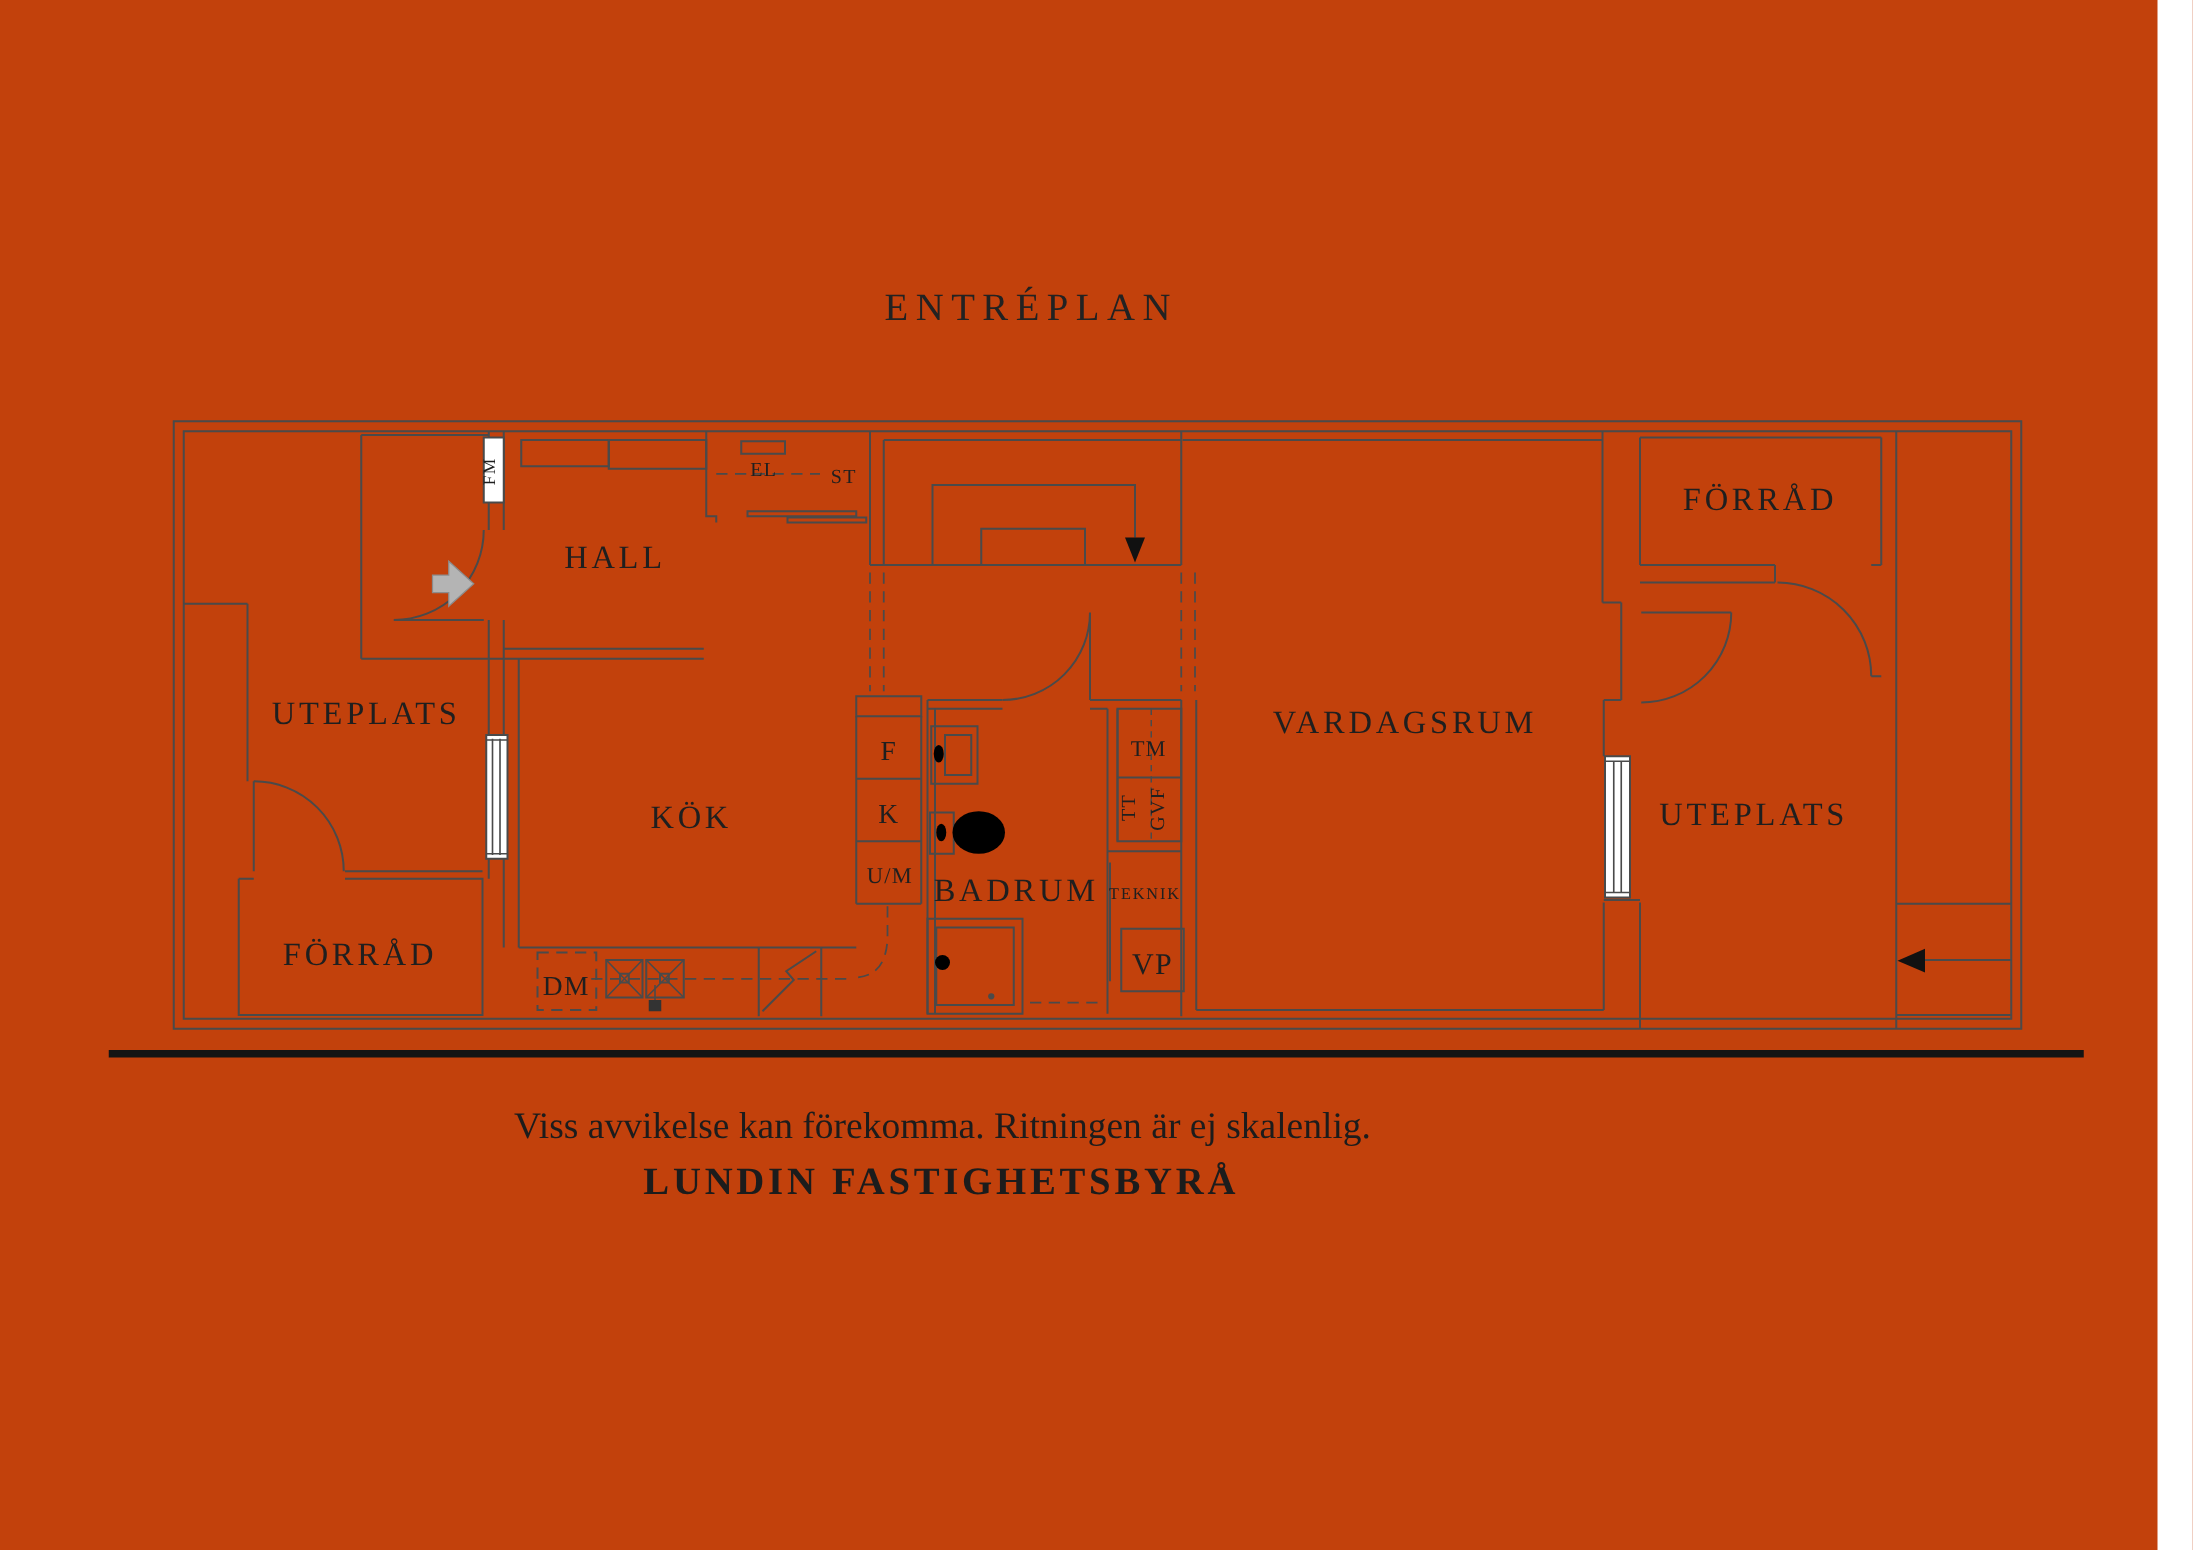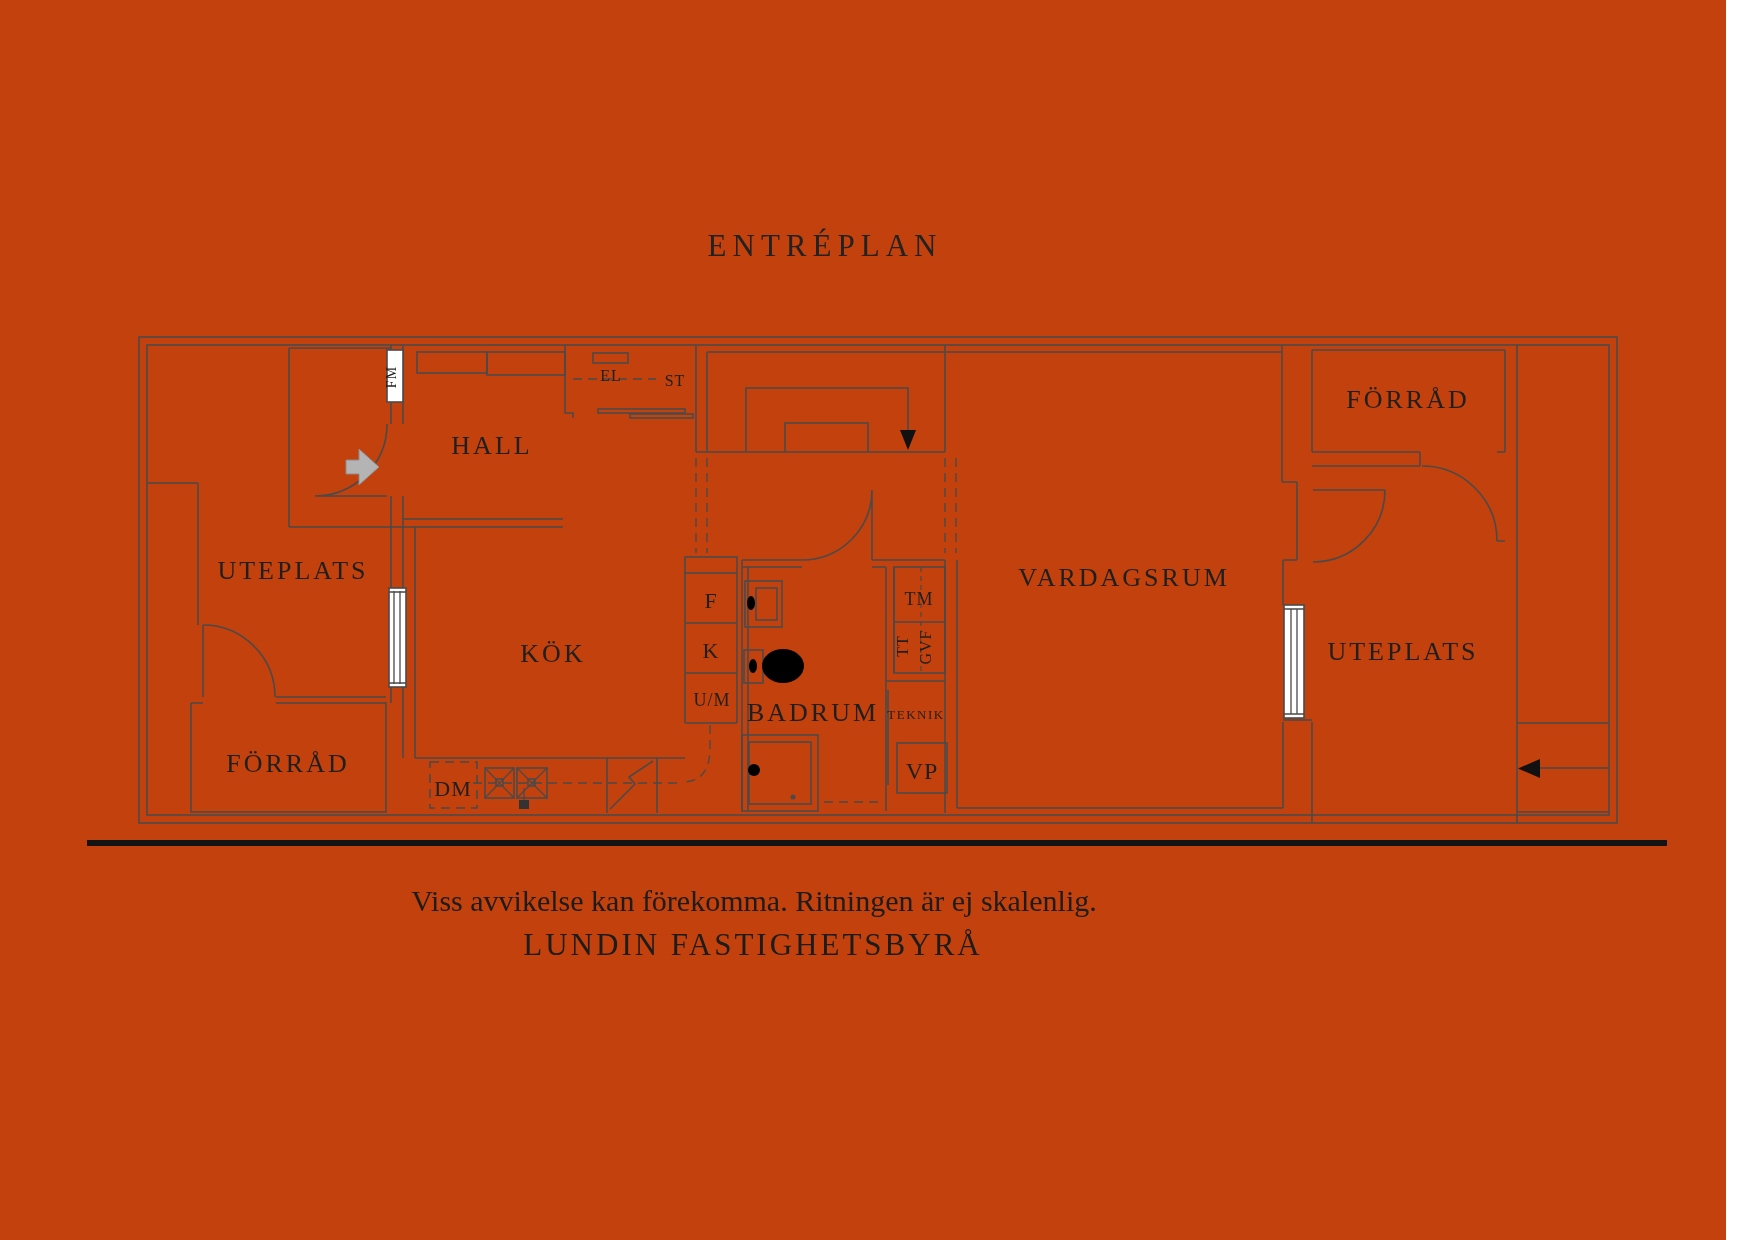--- a/index.html
+++ b/index.html
@@ -2,21 +2,21 @@
 <html><head>
 <meta charset="utf-8">
 <style>
   html,body{margin:0;padding:0;background:#ffffff;}
   #canvas{position:relative;width:1726px;height:1240px;background:#c2410c;overflow:hidden;
           font-family:"Liberation Serif","DejaVu Serif",serif;color:#1f1f1f;}
   .abs{position:absolute;}
   #plan-title{top:228px;left:825px;transform:translateX(-50%);font-size:31px;letter-spacing:6px;color:#222;white-space:nowrap;}
   #divider-rule{top:840px;left:87px;width:1580px;height:6px;background:#141414;}
   #disclaimer{top:884px;left:754px;transform:translateX(-50%);font-size:30px;color:#1c1c1c;white-space:nowrap;}
-  #agency{top:927px;left:753px;transform:translateX(-50%);font-size:31px;letter-spacing:3px;color:#1c1c1c;white-space:nowrap;}
+  #agency{top:927px;left:753px;transform:translateX(-50%);font-size:31px;letter-spacing:3px;color:#1c1c1c;white-space:nowrap;font-weight:bold;}
   svg{position:absolute;left:0;top:0;}
   svg path, svg rect.ln, svg line, svg polyline{fill:none;stroke:#4a4a4a;stroke-width:1.6;}
   .w2{stroke-width:2.2;}
   .w1{stroke-width:1.3;}
   .thick{stroke-width:3.6;}
   .dash{stroke-dasharray:9 6;stroke-width:1.4;}
   .dash2{stroke-dasharray:5 4;stroke-width:1.2;}
   .whitebox{fill:#ffffff;stroke:#4a4a4a;stroke-width:1.6;}
   text{fill:#1f1f1f;text-anchor:middle;}
   .room{font-size:26px;letter-spacing:3px;}

